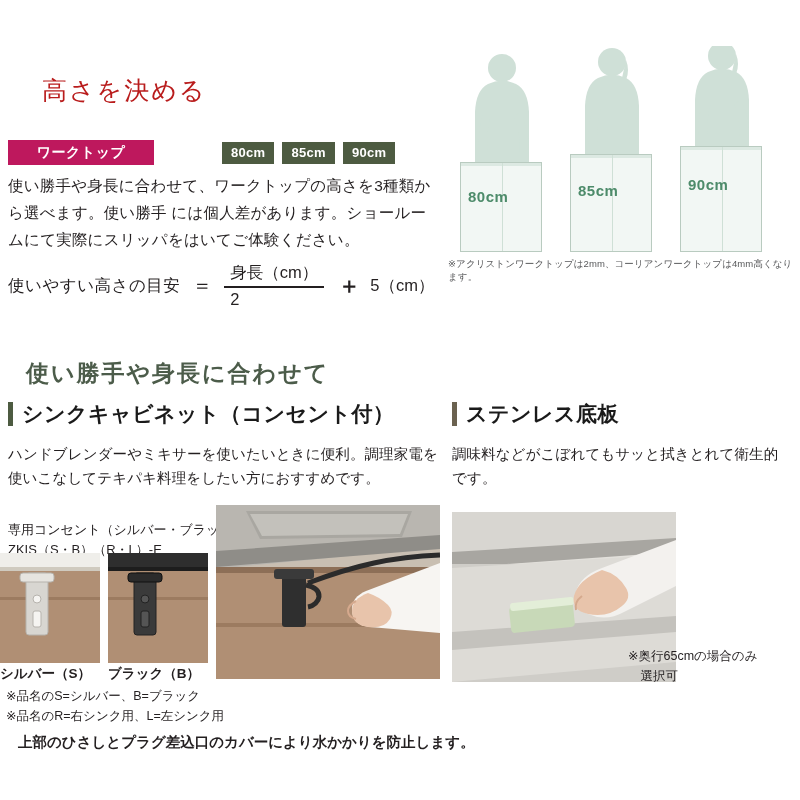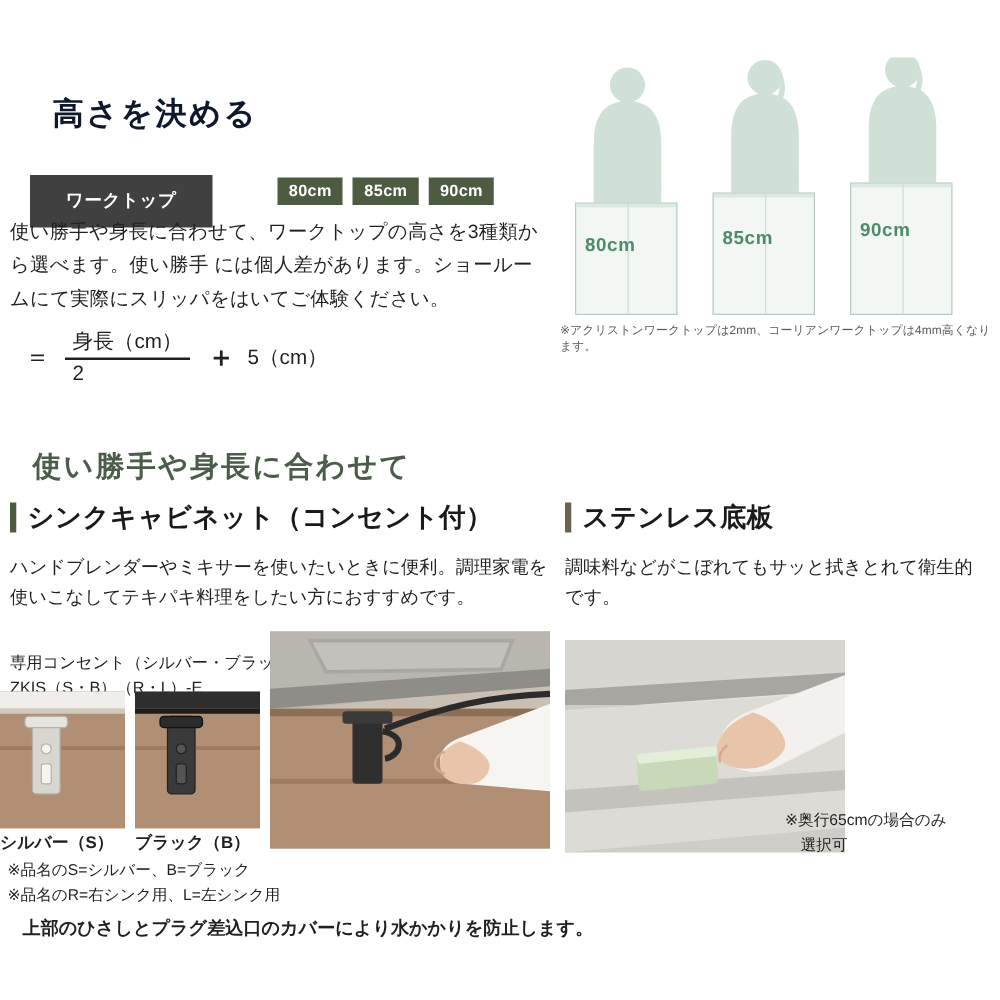--- a/index.html
+++ b/index.html
@@ -11,32 +11,31 @@
     color: #231f20;
     overflow: hidden;
     position: relative;
   }
 
   
   .sec1 { position: absolute; left: 0; top: 0; width: 800px; height: 320px; }
 
   .h1-title {
     position: absolute; left: 42px; top: 74px;
-    font-size: 25px; font-weight: bold; letter-spacing: 2px;
-    color: #0f172a;
+    font-size: 25px; font-weight: normal; letter-spacing: 2px;
+    color: #b91c1c;
   }
 
   .tag-worktop {
     position: absolute; left: 8px; top: 140px;
-    width: 146px; height: 42px;
-    background: #404040; color: #ffffff;
+    width: 146px; height: 25px;
+    background: #be185d; color: #ffffff;
     font-size: 14px; font-weight: bold;
     display: flex; align-items: center; justify-content: center;
     letter-spacing: 0.5px;
-    margin-left: 16px;
   }
 
   .chip-row { position: absolute; left: 222px; top: 142px; display: flex; gap: 8px; }
   .chip {
     background: #4d5b41; color: #ffffff;
     font-size: 13px; font-weight: bold;
     padding: 3px 9px 4px 9px;
     letter-spacing: 0.3px;
   }
 
@@ -119,20 +118,21 @@
 
   <div class="chip-row">
     <span class="chip">80cm</span>
     <span class="chip">85cm</span>
     <span class="chip">90cm</span>
   </div>
 
   <div class="body1">使い勝手や身長に合わせて、ワークトップの高さを3種類から選べます。使い勝手 には個人差があります。ショールームにて実際にスリッパをはいてご体験ください。</div>
 
   <div class="formula">
+    <span class="formula-label">使いやすい高さの目安</span>
     <span class="formula-eq">＝</span>
     <span class="frac">
       <span class="num">身長（cm）</span>
       <span class="bar"></span>
       <span class="den">2</span>
     </span>
     <span class="formula-plus">＋</span>
     <span class="formula-tail">5（cm）</span>
   </div>
 

